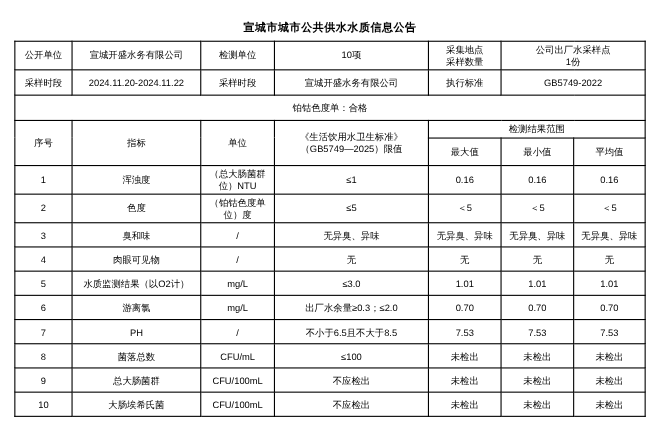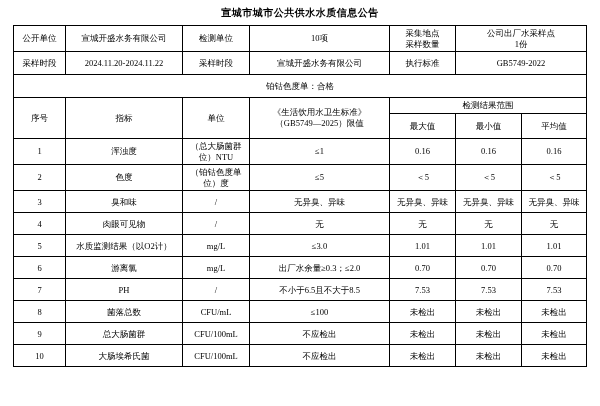--- a/index.html
+++ b/index.html
@@ -12,36 +12,35 @@
     height: 406px;
     font-family: "Liberation Sans", sans-serif;
     color: #000000;
     overflow: hidden;
   }
   .page {
     width: 600px;
     height: 406px;
     position: relative;
     box-sizing: border-box;
-    padding: 0;
+    padding: 12px;
   }
   .doc-title {
     text-align: center;
     font-size: 10px;
     font-weight: bold;
     letter-spacing: 0.5px;
     padding: 6px 0 5px 0;
     color: #000;
   }
   table.report {
     border-collapse: collapse;
     width: 573px;
     margin: 0 auto;
     table-layout: fixed;
-    font-family: Liberation Serif, serif;
   }
   table.report td {
     border: 1px solid #000000;
     font-size: 8.5px;
     text-align: center;
     vertical-align: middle;
     padding: 2px 1px;
     line-height: 1.25;
     color: #000;
     word-break: break-all;

